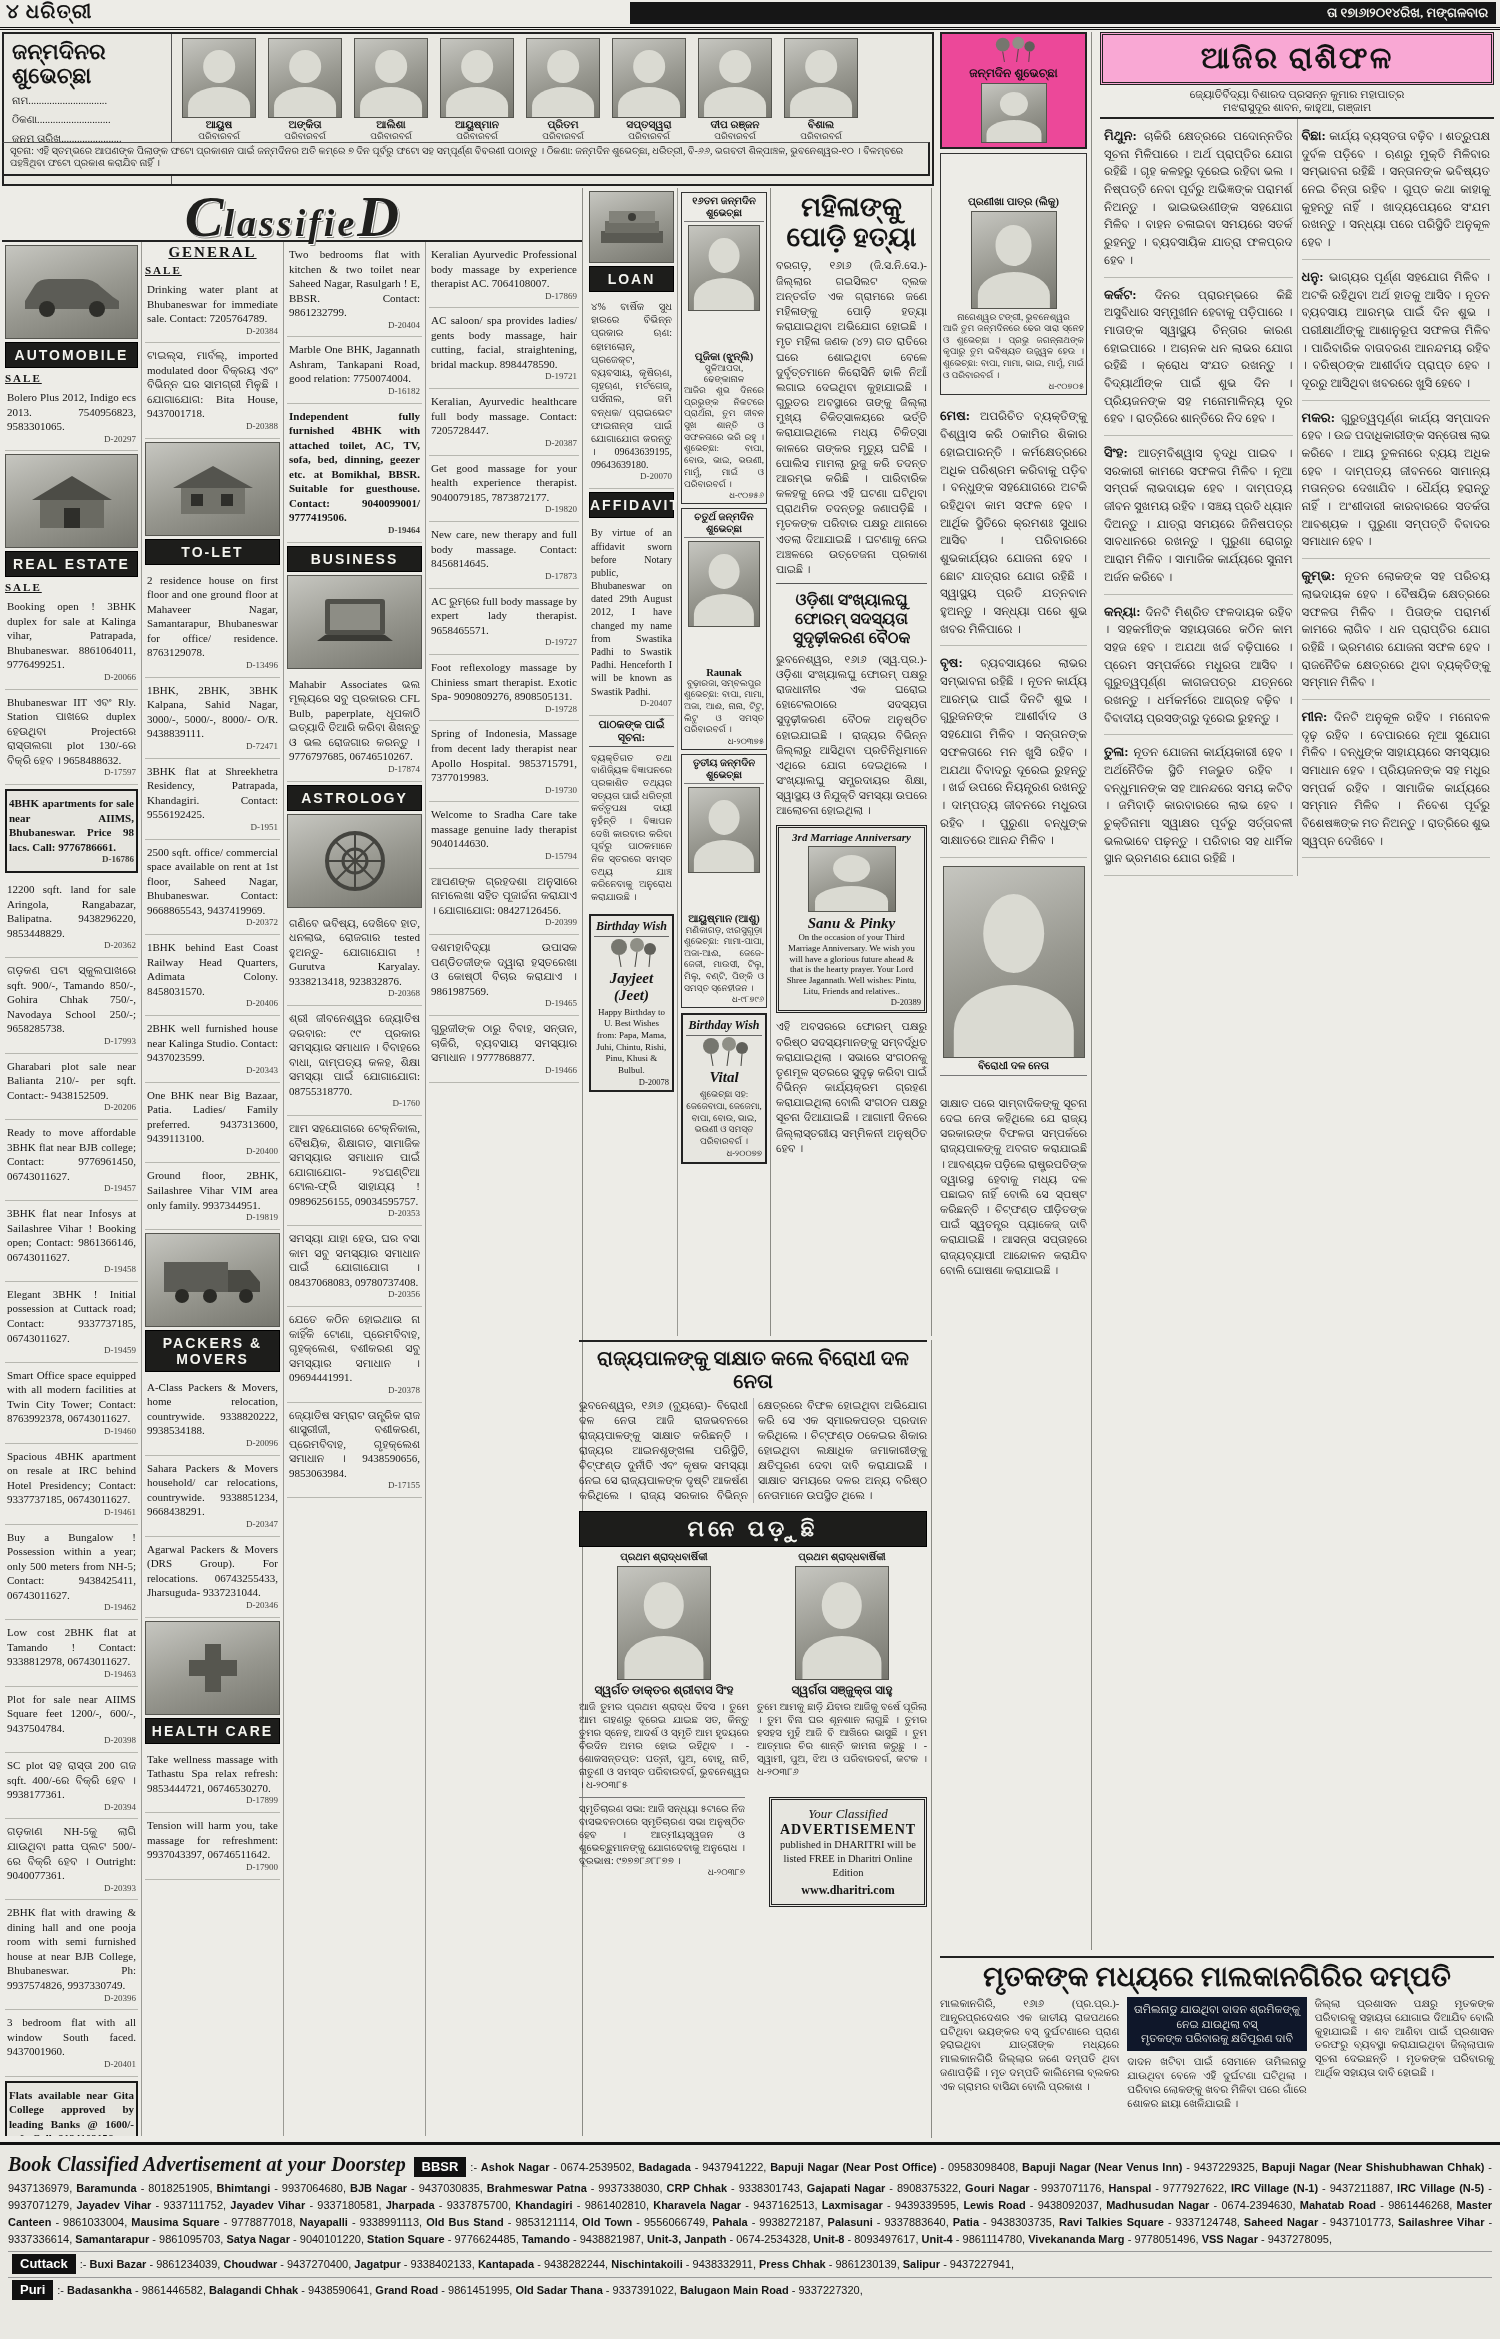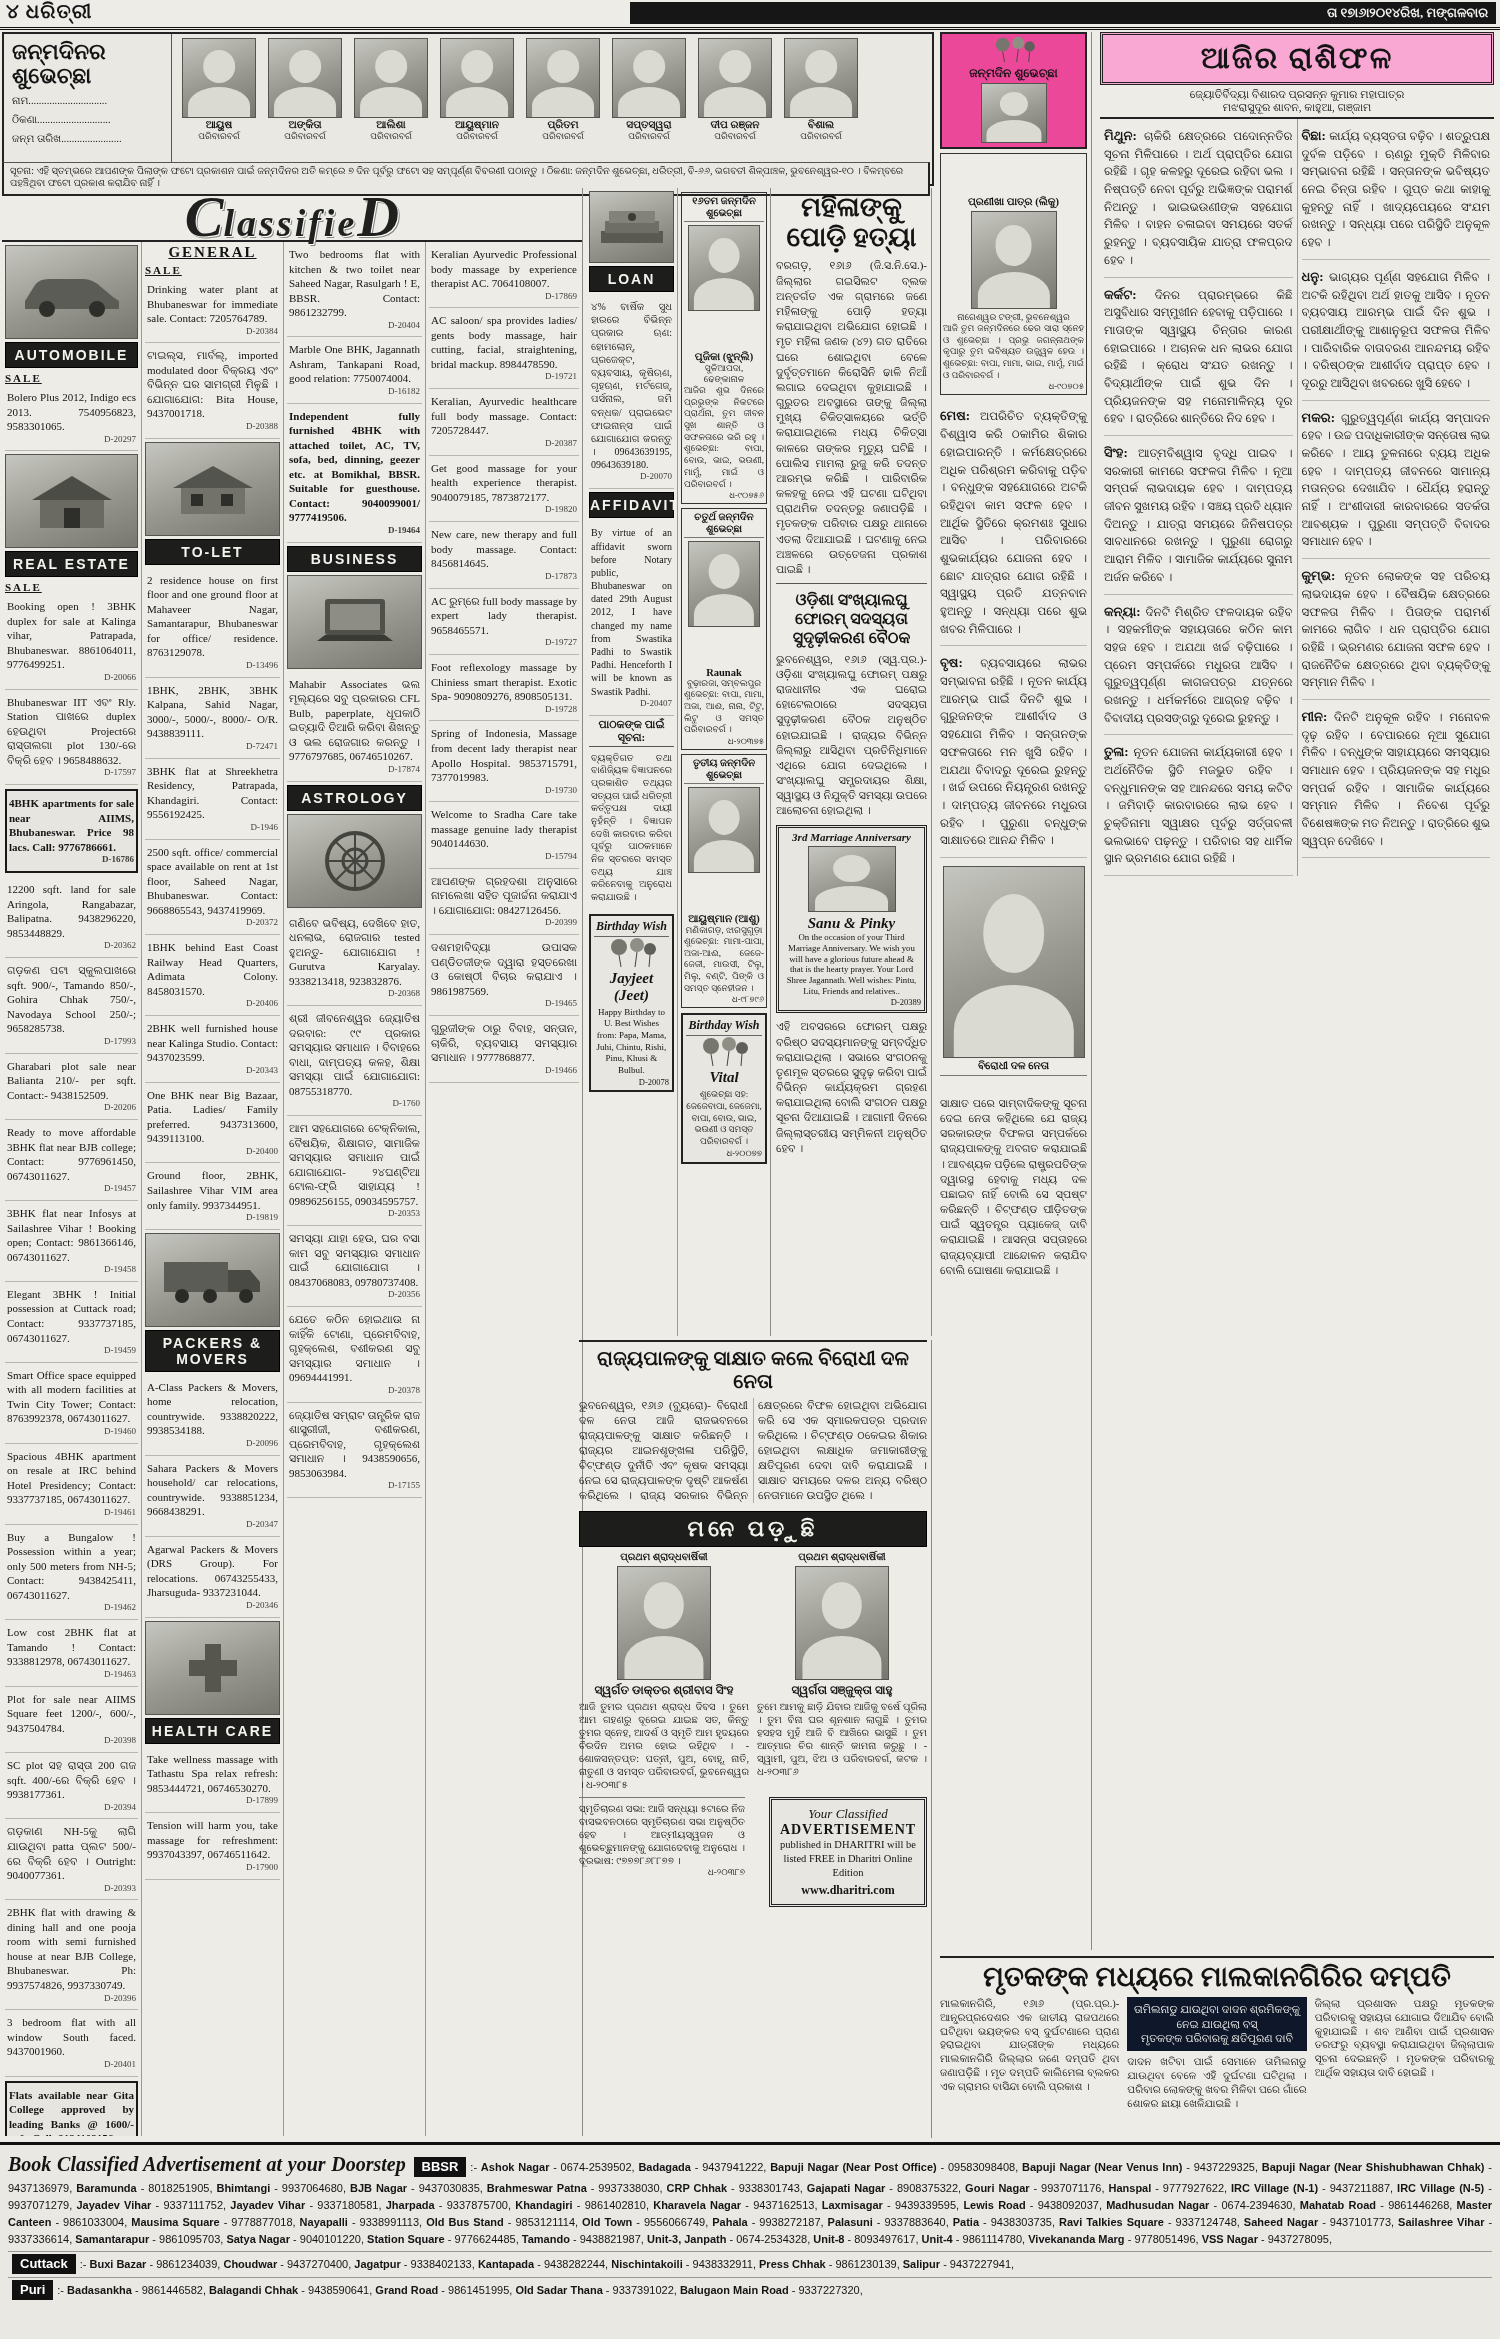--- a/index.html
+++ b/index.html
@@ -16,21 +16,21 @@
   
   .bstrip{left:2px;top:32px;width:928px;height:150px;border:2px solid #222;background:#e9e8e2;display:flex;}
   .bstrip .lbl{width:168px;border-right:1px solid #555;padding:6px 6px 0 8px;box-sizing:border-box;}
   .bstrip .lbl .t{font-size:22px;font-weight:700;line-height:1.1;}
   .bstrip .lbl .f{font-size:10.5px;margin-top:7px;white-space:nowrap;overflow:hidden;}
   .bstrip .cells{flex:1;display:flex;padding:4px 2px 0 4px;}
   .bcell{width:86px;text-align:center;}
   .bcell .ph{width:72px;height:78px;margin:0 auto;}
   .bcell .nm{font-size:10.5px;font-weight:700;margin-top:1px;}
   .bcell .fm{font-size:9px;}
-  .bnote{position:absolute;left:2px;top:162px;width:928px;font-size:9.8px;line-height:1.25;background:#e9e8e2;
+  .bnote{position:absolute;left:2px;top:142px;width:928px;font-size:9.8px;line-height:1.25;background:#e9e8e2;
          border:2px solid #222;border-top:1px solid #555;box-sizing:border-box;padding:2px 6px;height:34px;overflow:hidden;}
   
   .ph{background:linear-gradient(160deg,#c6c6c0,#97978f 55%,#77776f);border:1px solid #55554f;position:relative;overflow:hidden;}
   .ph.por::before{content:"";position:absolute;left:50%;top:14%;width:44%;height:42%;transform:translateX(-50%);
         border-radius:50%;background:#dadad2;}
   .ph.por::after{content:"";position:absolute;left:50%;bottom:-10%;width:86%;height:48%;transform:translateX(-50%);
         border-radius:50% 50% 0 0;background:#dadad2;}
   .ph svg{position:absolute;left:50%;top:50%;transform:translate(-50%,-50%);}
   
   .clz{left:2px;top:188px;width:580px;height:1948px;border-right:1px solid #8b8b85;}
@@ -267,21 +267,21 @@
               <rect x="16" y="28" width="64" height="26" fill="#72726a"></rect>
               <rect x="26" y="34" width="12" height="12" fill="#2e2e2a"></rect>
               <rect x="56" y="34" width="12" height="12" fill="#2e2e2a"></rect>
             </svg>
         </div>
         <div class="banner">TO-LET</div>
         <div>
 
         <div class="ad"><span>2 residence house on first floor and one ground floor at Mahaveer Nagar, Samantarapur, Bhubaneswar for office/ residence. 8763129078.</span><span class="adid">D-13496</span></div>
             <div class="ad"><span>1BHK, 2BHK, 3BHK Kalpana, Sahid Nagar, 3000/-, 5000/-, 8000/- O/R. 9438839111.</span><span class="adid">D-72471</span></div>
-            <div class="ad"><span>3BHK flat at Shreekhetra Residency, Patrapada, Khandagiri. Contact: 9556192425.</span><span class="adid">D-1946</span></div>
+            <div class="ad"><span>3BHK flat at Shreekhetra Residency, Patrapada, Khandagiri. Contact: 9556192425.</span><span class="adid">D-1951</span></div>
             <div class="ad"><span>2500 sqft. office/ commercial space available on rent at 1st floor, Saheed Nagar, Bhubaneswar. Contact: 9668865543, 9437419969.</span><span class="adid">D-20372</span></div>
             <div class="ad"><span>1BHK behind East Coast Railway Head Quarters, Adimata Colony. 8458031570.</span><span class="adid">D-20406</span></div>
             <div class="ad"><span>2BHK well furnished house near Kalinga Studio. Contact: 9437023599.</span><span class="adid">D-20343</span></div>
             <div class="ad"><span>One BHK near Big Bazaar, Patia. Ladies/ Family preferred. 9437313600, 9439113100.</span><span class="adid">D-20400</span></div>
             <div class="ad"><span>Ground floor, 2BHK, Sailashree Vihar VIM area only family. 9937344951.</span><span class="adid">D-19819</span></div>
           </div>
         <div class="ph imgbox">
           <svg width="110" height="56" viewBox="0 0 110 56">
               <rect x="6" y="10" width="64" height="30" fill="#5c5c56"></rect>
               <path d="M70 18 L92 18 L102 30 L102 40 L70 40 Z" fill="#4a4a44"></path>

